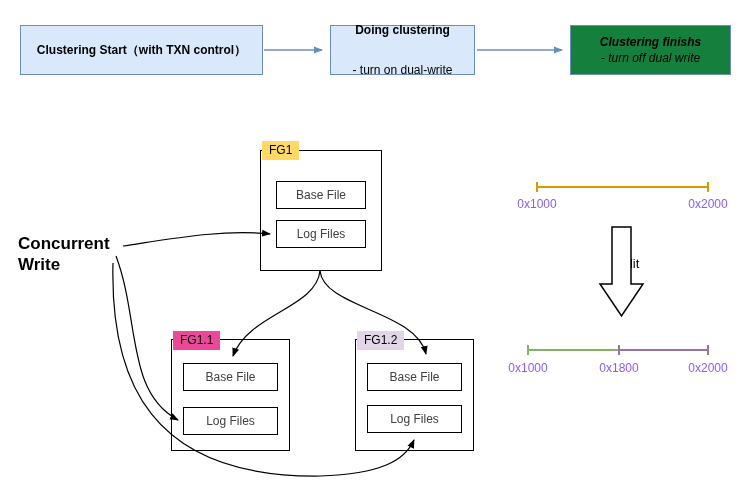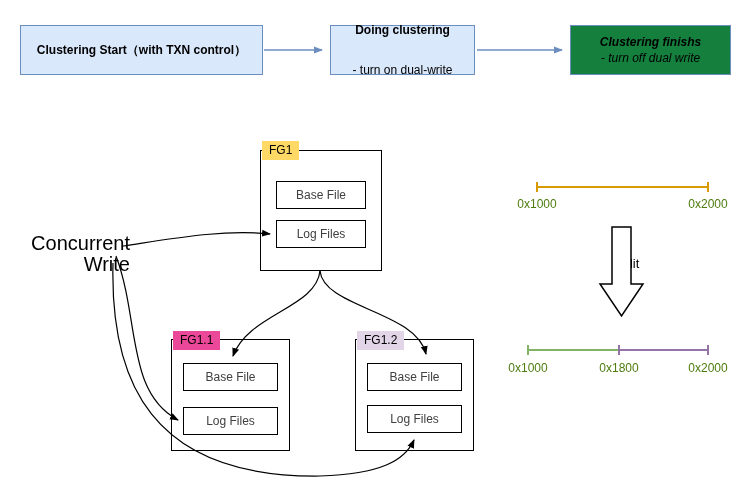--- a/index.html
+++ b/index.html
@@ -14,22 +14,22 @@
   }
   .flow-title { font-weight: bold; }
 
   .fg-box { position: absolute; border: 1px solid #000; background: #fff; }
   .fg-tag  { position: absolute; font-size: 12px; line-height: 15px; padding: 2px 7px; color: #000; }
   .file-box {
     position: absolute; border: 1px solid #000; background: #fff;
     display: flex; align-items: center; justify-content: center; font-size: 12px; color: #404040;
   }
 
-  .concurrent { position: absolute; font-size: 20px; line-height: 21px; text-align: right; color: #000; }
-  .range-label { position: absolute; width: 60px; font-size: 12px; text-align: center; color: #4d7c0f; }
+  .concurrent { position: absolute; font-size: 17px; line-height: 21px; text-align: left; color: #000; font-weight: bold; }
+  .range-label { position: absolute; width: 60px; font-size: 12px; text-align: center; color: #8b5cf6; }
   .split-label { position: absolute; font-size: 13px; color: #000; }
 
   svg.overlay { position: absolute; left: 0; top: 0; pointer-events: none; }
 </style>
 </head>
 <body>
 
 <div class="canvas">
 
   <div class="flow-step" style="left: 20px; top: 25px; width: 243px; height: 50px; background-color: rgb(218, 232, 252); border-color: rgb(108, 142, 191);">

